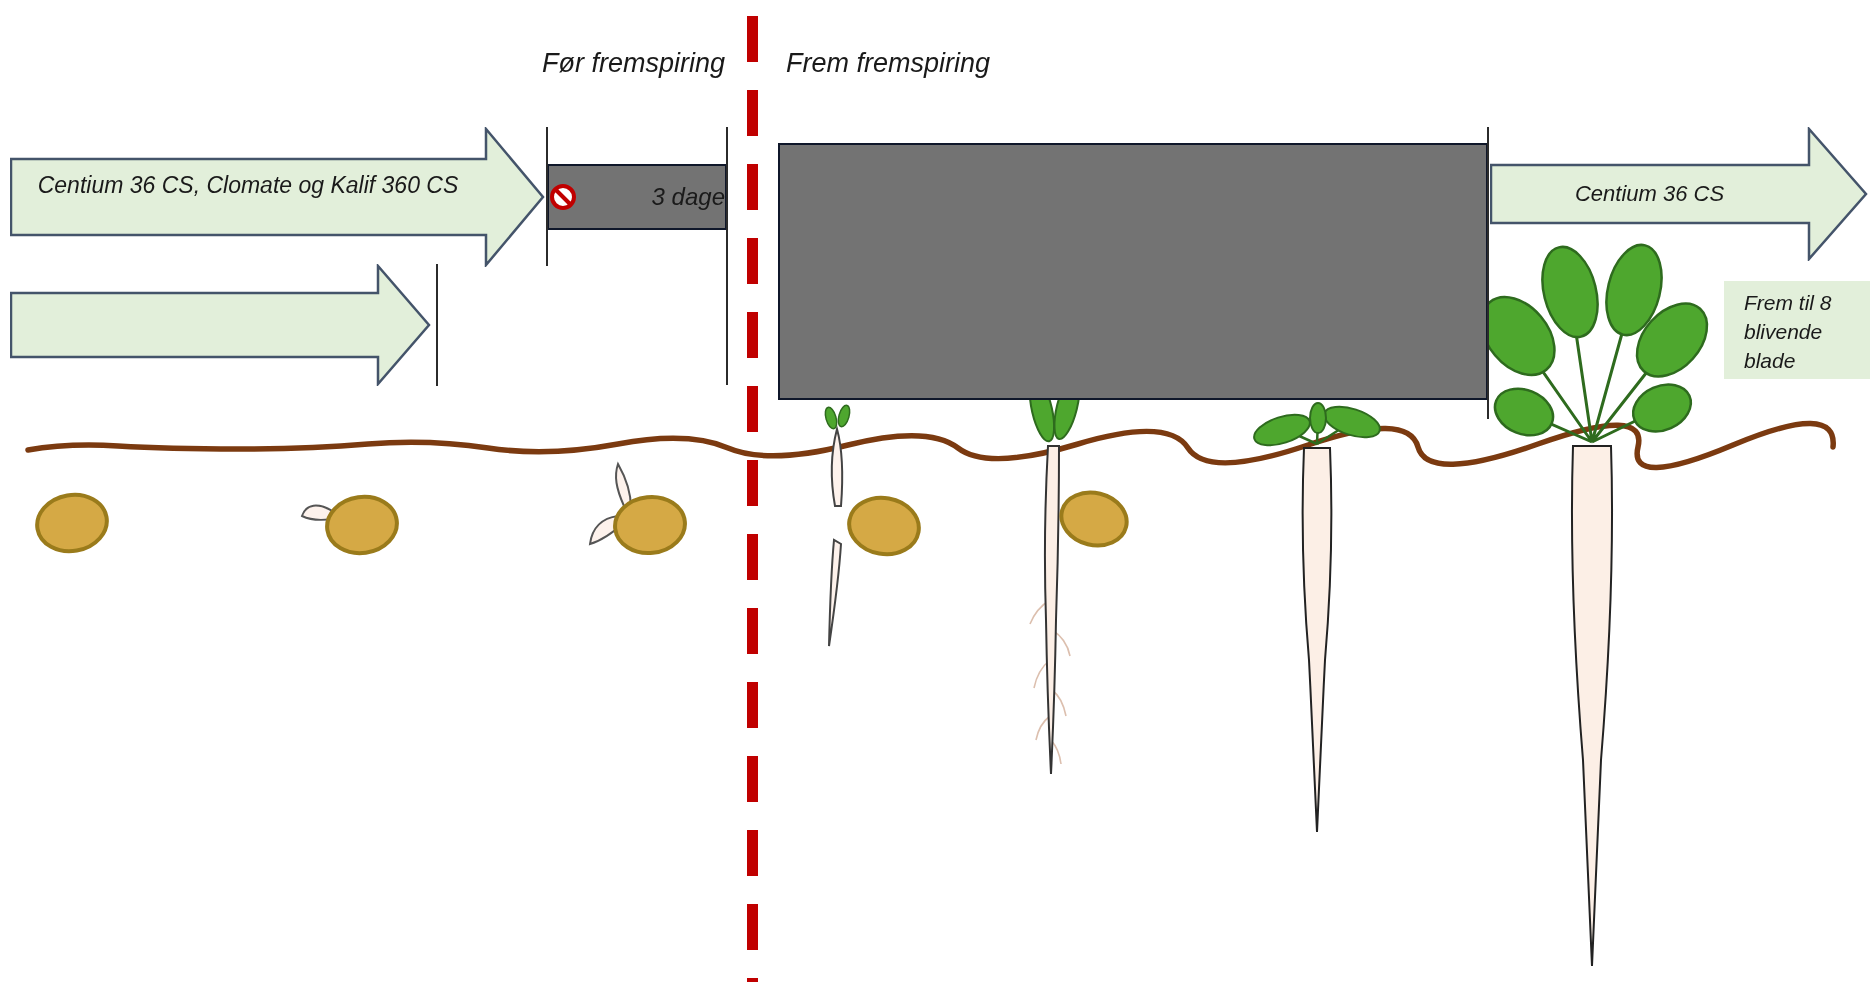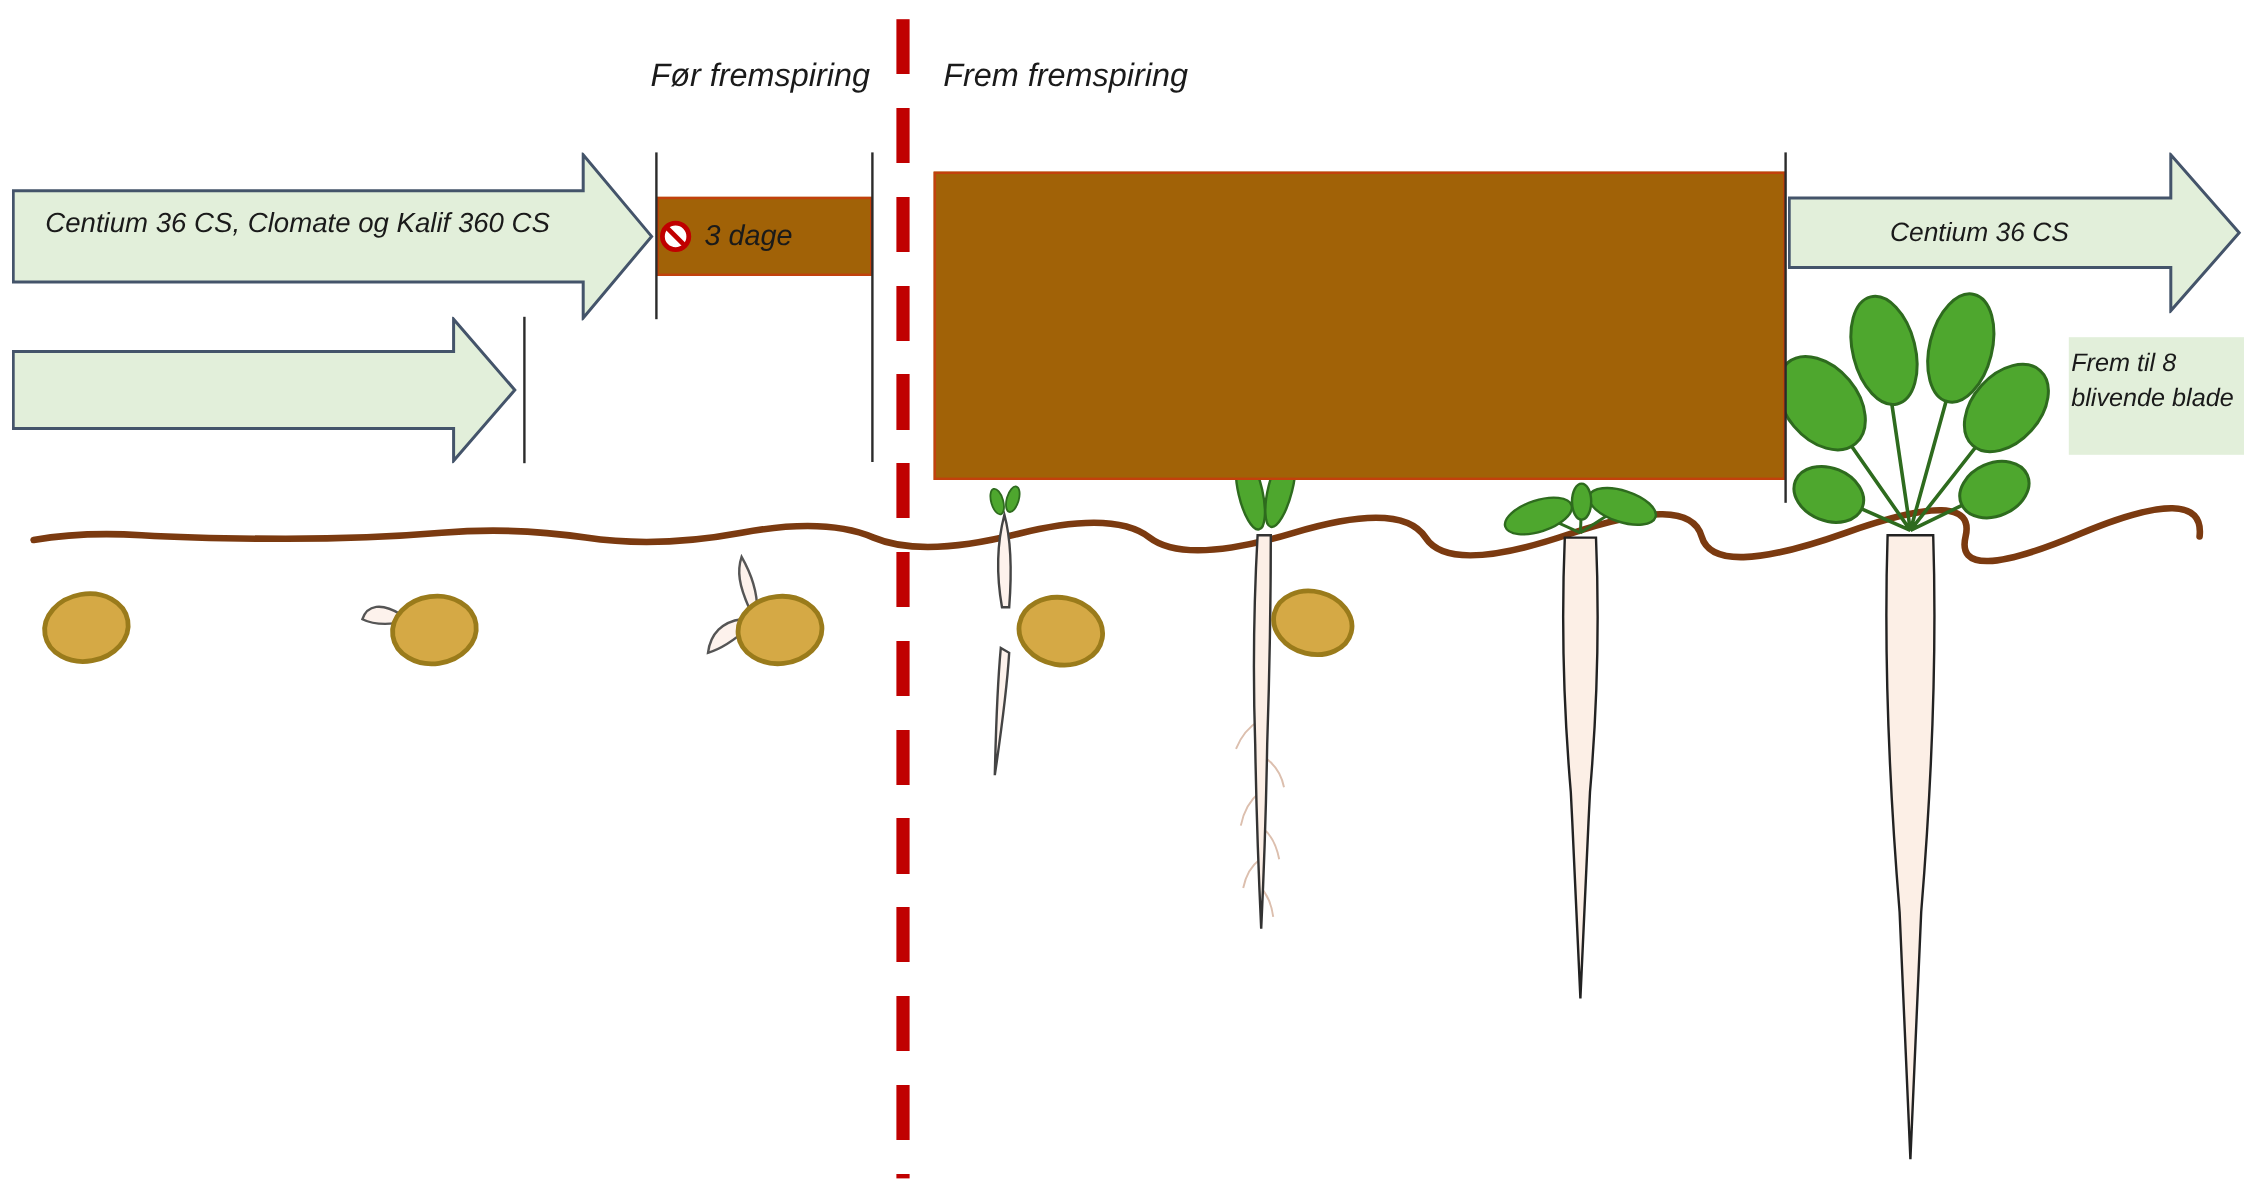--- a/index.html
+++ b/index.html
@@ -4,29 +4,29 @@
 <style>
   html,body{margin:0;padding:0;background:#fff;}
   .canvas{position:relative;width:1870px;height:990px;background:#ffffff;
           font-family:"Liberation Sans",sans-serif;color:#1a1a1a;overflow:hidden;font-style:italic;}
   .header-label{position:absolute;font-size:27px;white-space:nowrap;}
   .arrow{position:absolute;}
   .arrow svg{display:block;width:100%;height:100%;}
   .arrowshape{fill:#e2efda;stroke:#44546a;stroke-width:2.5;}
   .arrow-label{position:absolute;display:flex;align-items:center;justify-content:center;
                text-align:center;font-size:23px;}
-  .pinkbox{position:absolute;background:#a16207;border:2px solid #c2410c;box-sizing:border-box;
-           display:flex;align-items:center;justify-content:flex-start;gap:10px;}
+  .pinkbox{position:absolute;background:#737373;border:2px solid #0f172a;box-sizing:border-box;
+           display:flex;align-items:center;justify-content:space-between;gap:10px;}
   .pinkbox .txt{font-size:24px;}
   .pinkbox .txt-sm{font-size:22px;}
   .vline{position:absolute;width:2px;background:#2b2b2b;}
   .dash{position:absolute;left:747px;top:16px;width:11px;height:966px;
         background:repeating-linear-gradient(to bottom,#c00000 0 46px,transparent 46px 74px);}
   .note{position:absolute;left:1724px;top:281px;width:146px;height:98px;background:#e2efda;
-        font-size:21px;line-height:1.38;padding:8px 2px;box-sizing:border-box;}
+        font-size:21px;line-height:1.38;padding:8px 20px;box-sizing:border-box;}
   .illus{position:absolute;left:0;top:0;width:1870px;height:990px;}
   .illus svg{display:block;width:100%;height:100%;}
 </style>
 </head>
 <body>
 
 <div class="canvas">
 
   <div class="illus">
     <svg viewBox="0 0 1870 990">

